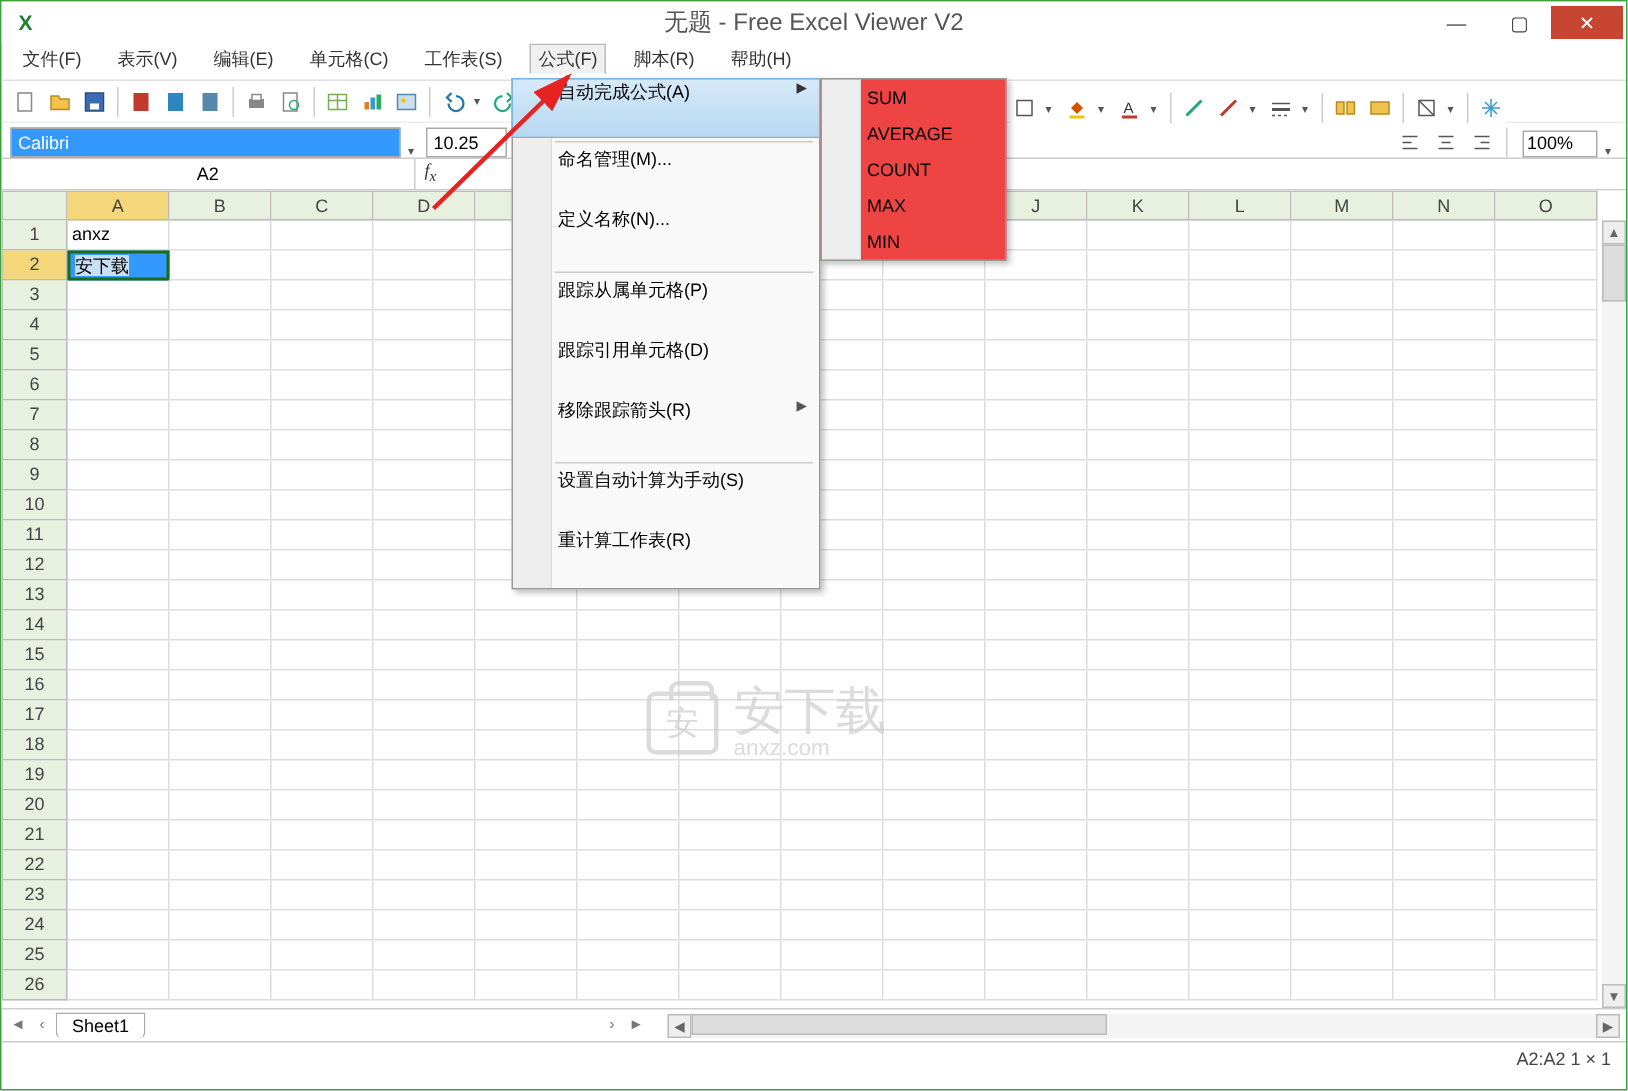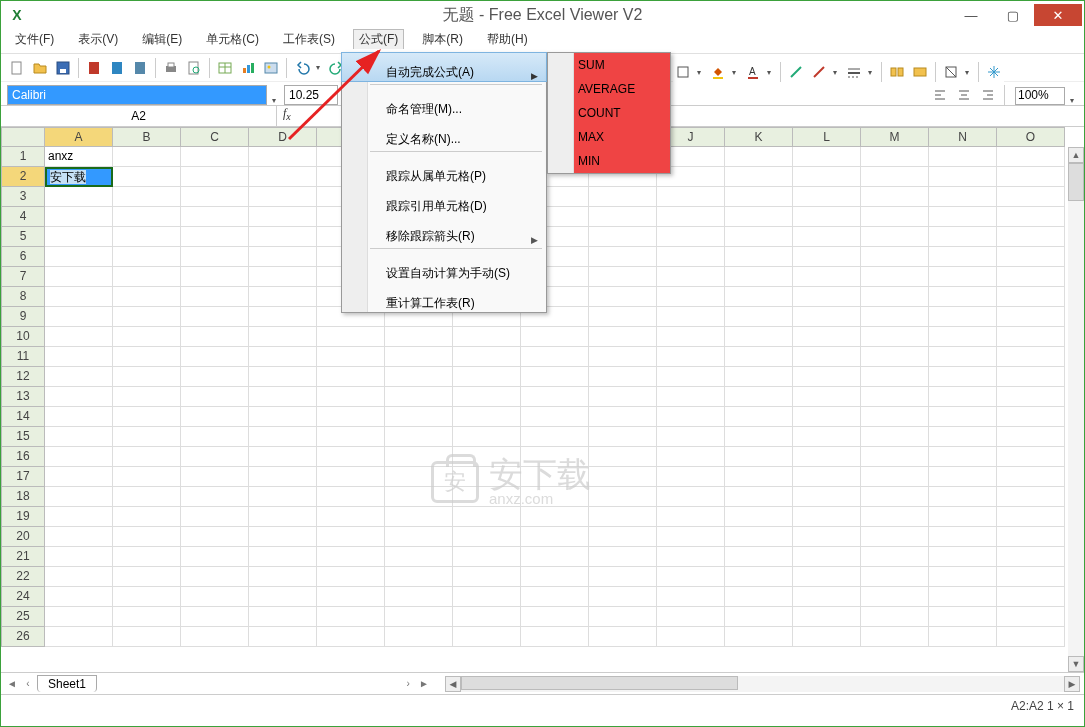--- a/index.html
+++ b/index.html
@@ -31,21 +31,21 @@
 .ch{width:68px;background:#e8f0e0;border:1px solid #bbb;border-left:none;text-align:center;line-height:18px;color:#444}
 .ch.sel{background:#f4d77a}
 .rows{position:relative}
 .row{display:flex;height:20px}
 .rh{width:44px;background:#e8f0e0;border:1px solid #bbb;border-top:none;text-align:center;line-height:18px;color:#444}
 .rh.sel{background:#f4d77a}
 .cell{width:68px;border-right:1px solid #ddd;border-bottom:1px solid #ddd;padding:0 3px;line-height:18px;overflow:hidden;white-space:nowrap}
 .cell.active{border:2px solid #1a6b1a;line-height:16px;background:#3399ff}
 .cell.active span{background:#c6e0f5;color:#000}
 .menu-pop{position:absolute;top:51px;left:340px;width:206px;background:#f9f9f9;border:1px solid #999;box-shadow:2px 2px 4px rgba(0,0,0,0.25);z-index:10}
-.menu-pop .m-row{height:30px;display:flex;align-items:flex-end;padding:0 26px 0 44px;position:relative}
+.menu-pop .m-row{height:40px;display:flex;align-items:flex-start;padding:0 26px 0 30px;position:relative}
 .menu-pop .m-row.hl{background:linear-gradient(#d6e9f8,#b8d8f2);border:1px solid #7eb4e0;margin:-1px}
 .m-sep{height:1px;background:#ccc;margin:3px 4px 3px 28px}
 .m-sub::after{content:"▶";position:absolute;right:8px;font-size:9px;color:#555}
 .menu-pop .m-row.hl.m-sub::after{color:#333}
 .m-strip{position:absolute;left:0;top:0;bottom:0;width:26px;background:#eee;border-right:1px solid #ddd}
 .submenu{position:absolute;top:51px;left:546px;width:124px;background:#ef4444;border:1px solid #999;box-shadow:2px 2px 4px rgba(0,0,0,0.25);z-index:11}
 .submenu .m-row{height:24px;display:flex;align-items:center;padding:0 8px 0 30px}
 .arrow-annot{position:absolute;z-index:20;pointer-events:none}
 .watermark{position:absolute;top:330px;left:430px;color:#ccc;font-size:34px;z-index:1;opacity:.7;display:flex;align-items:center;gap:10px}
 .wm-badge{width:48px;height:42px;border:3px solid #ccc;border-radius:6px;display:flex;align-items:center;justify-content:center;font-size:22px;position:relative}
@@ -638,20 +638,38 @@
         <div class="cell"></div>
         <div class="cell"></div>
         <div class="cell"></div>
         <div class="cell"></div>
         <div class="cell"></div>
         <div class="cell"></div>
         <div class="cell"></div>
         <div class="cell"></div>
       </div>
       <div class="row">
+        <div class="rh">23</div>
+        <div class="cell"></div>
+        <div class="cell"></div>
+        <div class="cell"></div>
+        <div class="cell"></div>
+        <div class="cell"></div>
+        <div class="cell"></div>
+        <div class="cell"></div>
+        <div class="cell"></div>
+        <div class="cell"></div>
+        <div class="cell"></div>
+        <div class="cell"></div>
+        <div class="cell"></div>
+        <div class="cell"></div>
+        <div class="cell"></div>
+        <div class="cell"></div>
+      </div>
+      <div class="row">
         <div class="rh">24</div>
         <div class="cell"></div>
         <div class="cell"></div>
         <div class="cell"></div>
         <div class="cell"></div>
         <div class="cell"></div>
         <div class="cell"></div>
         <div class="cell"></div>
         <div class="cell"></div>
         <div class="cell"></div>

